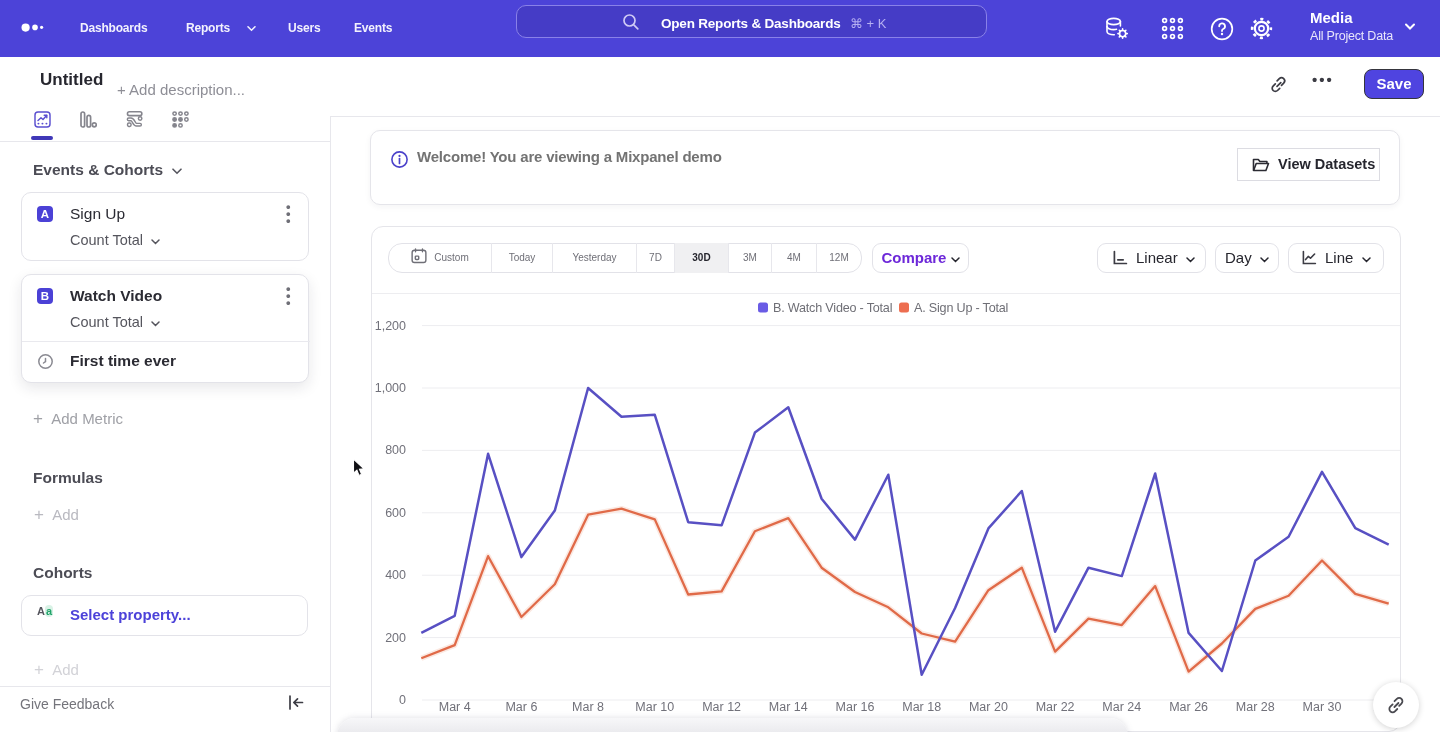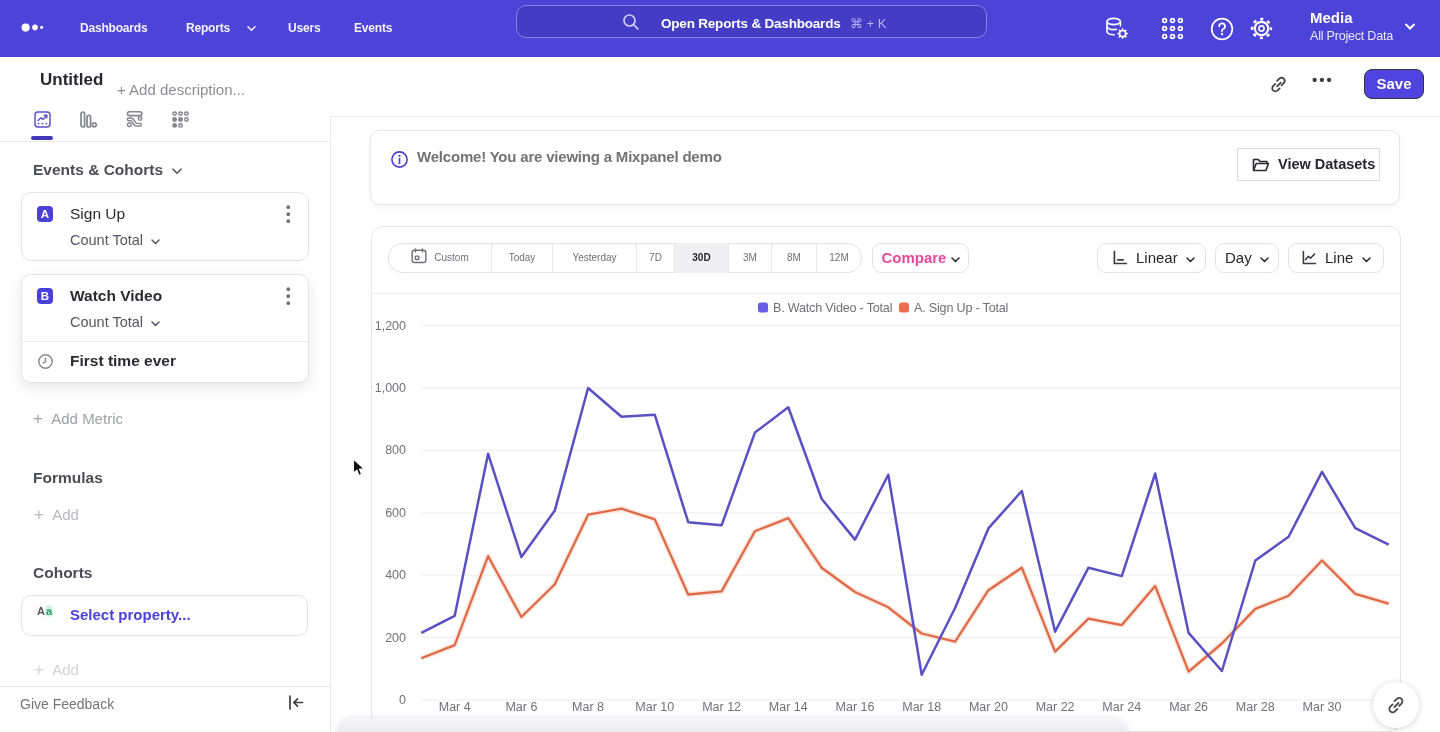--- a/index.html
+++ b/index.html
@@ -182,24 +182,24 @@
       <svg style="vertical-align:-3px;margin-right:7px" width="16" height="16" viewBox="0 0 17 17" fill="none" stroke="#6f6f77" stroke-width="1.5">
           <rect x="1.2" y="2.4" width="14.6" height="13" rx="2.5"></rect>
           <path d="M4.8 1v3M12.2 1v3" stroke-linecap="round"></path>
           <rect x="4.6" y="8.6" width="3.6" height="3.6" rx="0.8"></rect>
         </svg>Custom</div>
     <div style="width:61px;text-align:center;border-right:1px solid #e7e7ec;height:30px;line-height:29px">Today</div>
     <div style="width:84px;text-align:center;border-right:1px solid #e7e7ec;height:30px;line-height:29px">Yesterday</div>
     <div style="width:38px;text-align:center;border-right:1px solid #e7e7ec;height:30px;line-height:29px">7D</div>
     <div style="width:54px;text-align:center;border-right:1px solid #e7e7ec;height:30px;line-height:29px;background:#f0f0f2;font-weight:700;color:#26262e">30D</div>
     <div style="width:43px;text-align:center;border-right:1px solid #e7e7ec;height:30px;line-height:29px">3M</div>
-    <div style="width:45px;text-align:center;border-right:1px solid #e7e7ec;height:30px;line-height:29px">8M</div>
+    <div style="width:45px;text-align:center;border-right:1px solid #e7e7ec;height:30px;line-height:29px">4M</div>
     <div style="flex:1;text-align:center;height:30px;line-height:29px">12M</div>
   </div>
-  <div class="abs" style="left:500px;top:16px;width:97px;height:30px;border:1px solid #e2e2e8;border-radius:9px;text-align:center;line-height:28px;font-size:15px;font-weight:700;color:#ec4899">Compare&nbsp;<svg width="9" height="6" viewBox="0 0 9 6">
+  <div class="abs" style="left:500px;top:16px;width:97px;height:30px;border:1px solid #e2e2e8;border-radius:9px;text-align:center;line-height:28px;font-size:15px;font-weight:700;color:#6d28d9">Compare&nbsp;<svg width="9" height="6" viewBox="0 0 9 6">
         <path d="M1 1l3.5 3.5L8 1" stroke="#26262e" stroke-width="1.5" fill="none" stroke-linecap="round"></path>
       </svg></div>
 
   <div class="abs" style="left:725px;top:16px;width:109px;height:30px;border:1px solid #e2e2e8;border-radius:9px;line-height:28px;font-size:15px;color:#26262e">
     <svg style="vertical-align:-3px;margin:0 8px 0 14px" width="16" height="16" viewBox="0 0 16 16" fill="none" stroke="#3c3c44" stroke-width="1.7">
         <path d="M2.4 1.5 v12 h12" stroke-linecap="round"></path>
         <path d="M5.8 9.8 h5.4" stroke-linecap="round"></path>
       </svg>Linear&nbsp;&nbsp;<svg width="9" height="6" viewBox="0 0 9 6">
         <path d="M1 1l3.5 3.5L8 1" stroke="#26262e" stroke-width="1.5" fill="none" stroke-linecap="round"></path>
       </svg></div>

